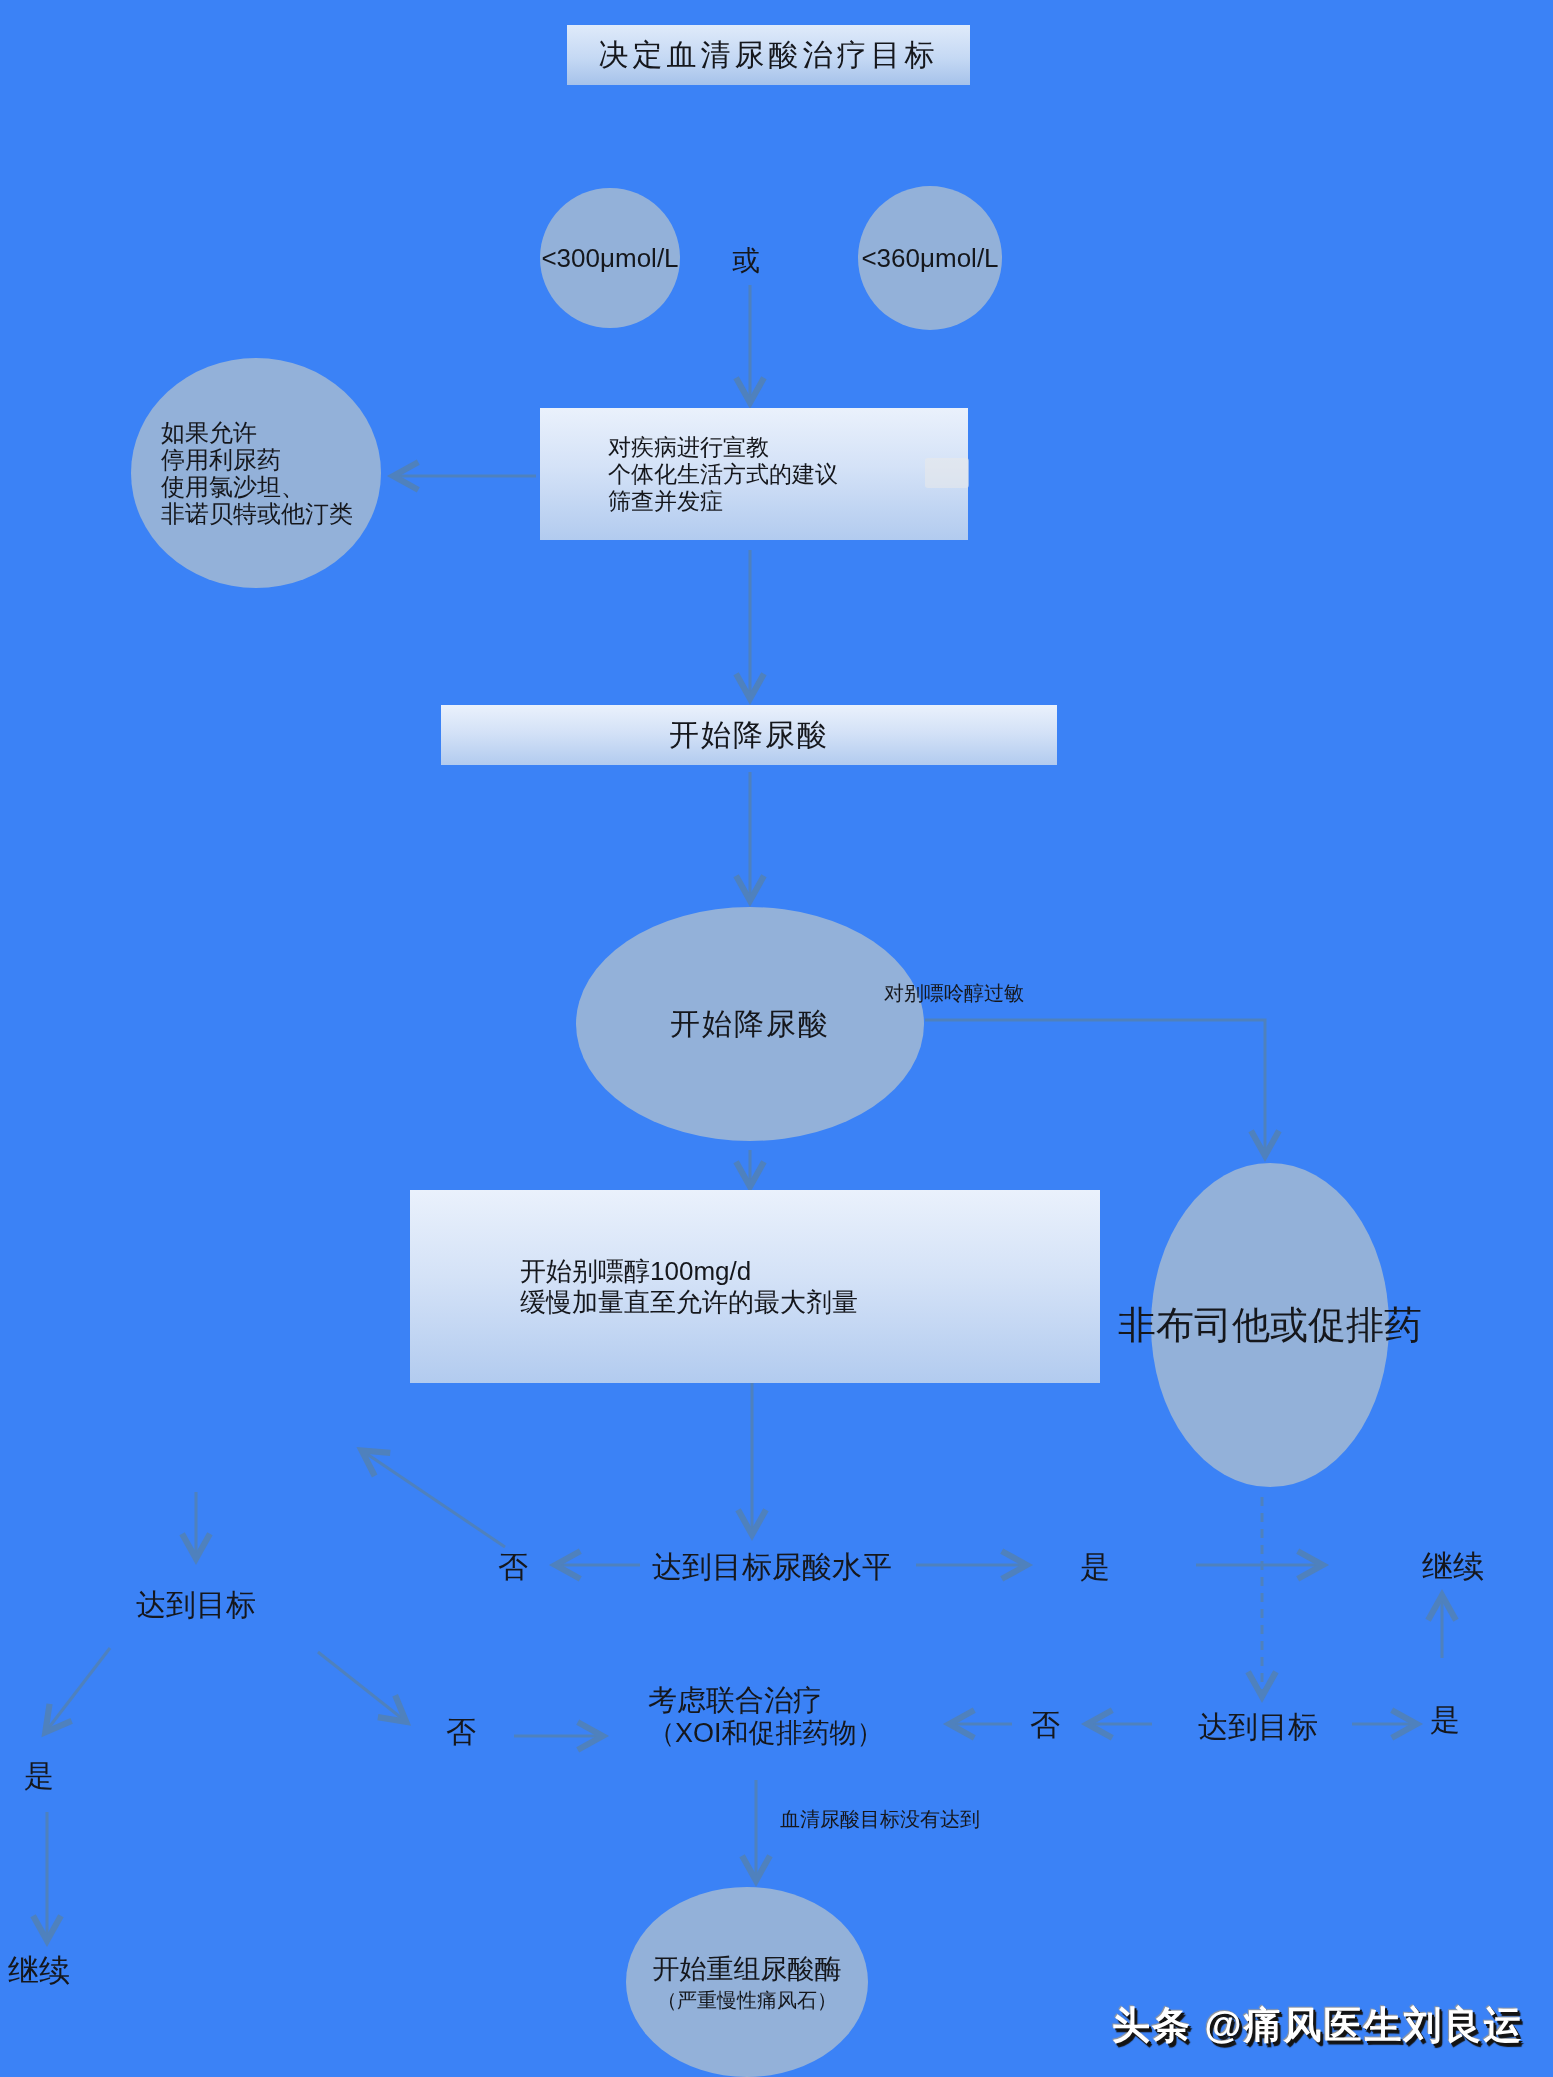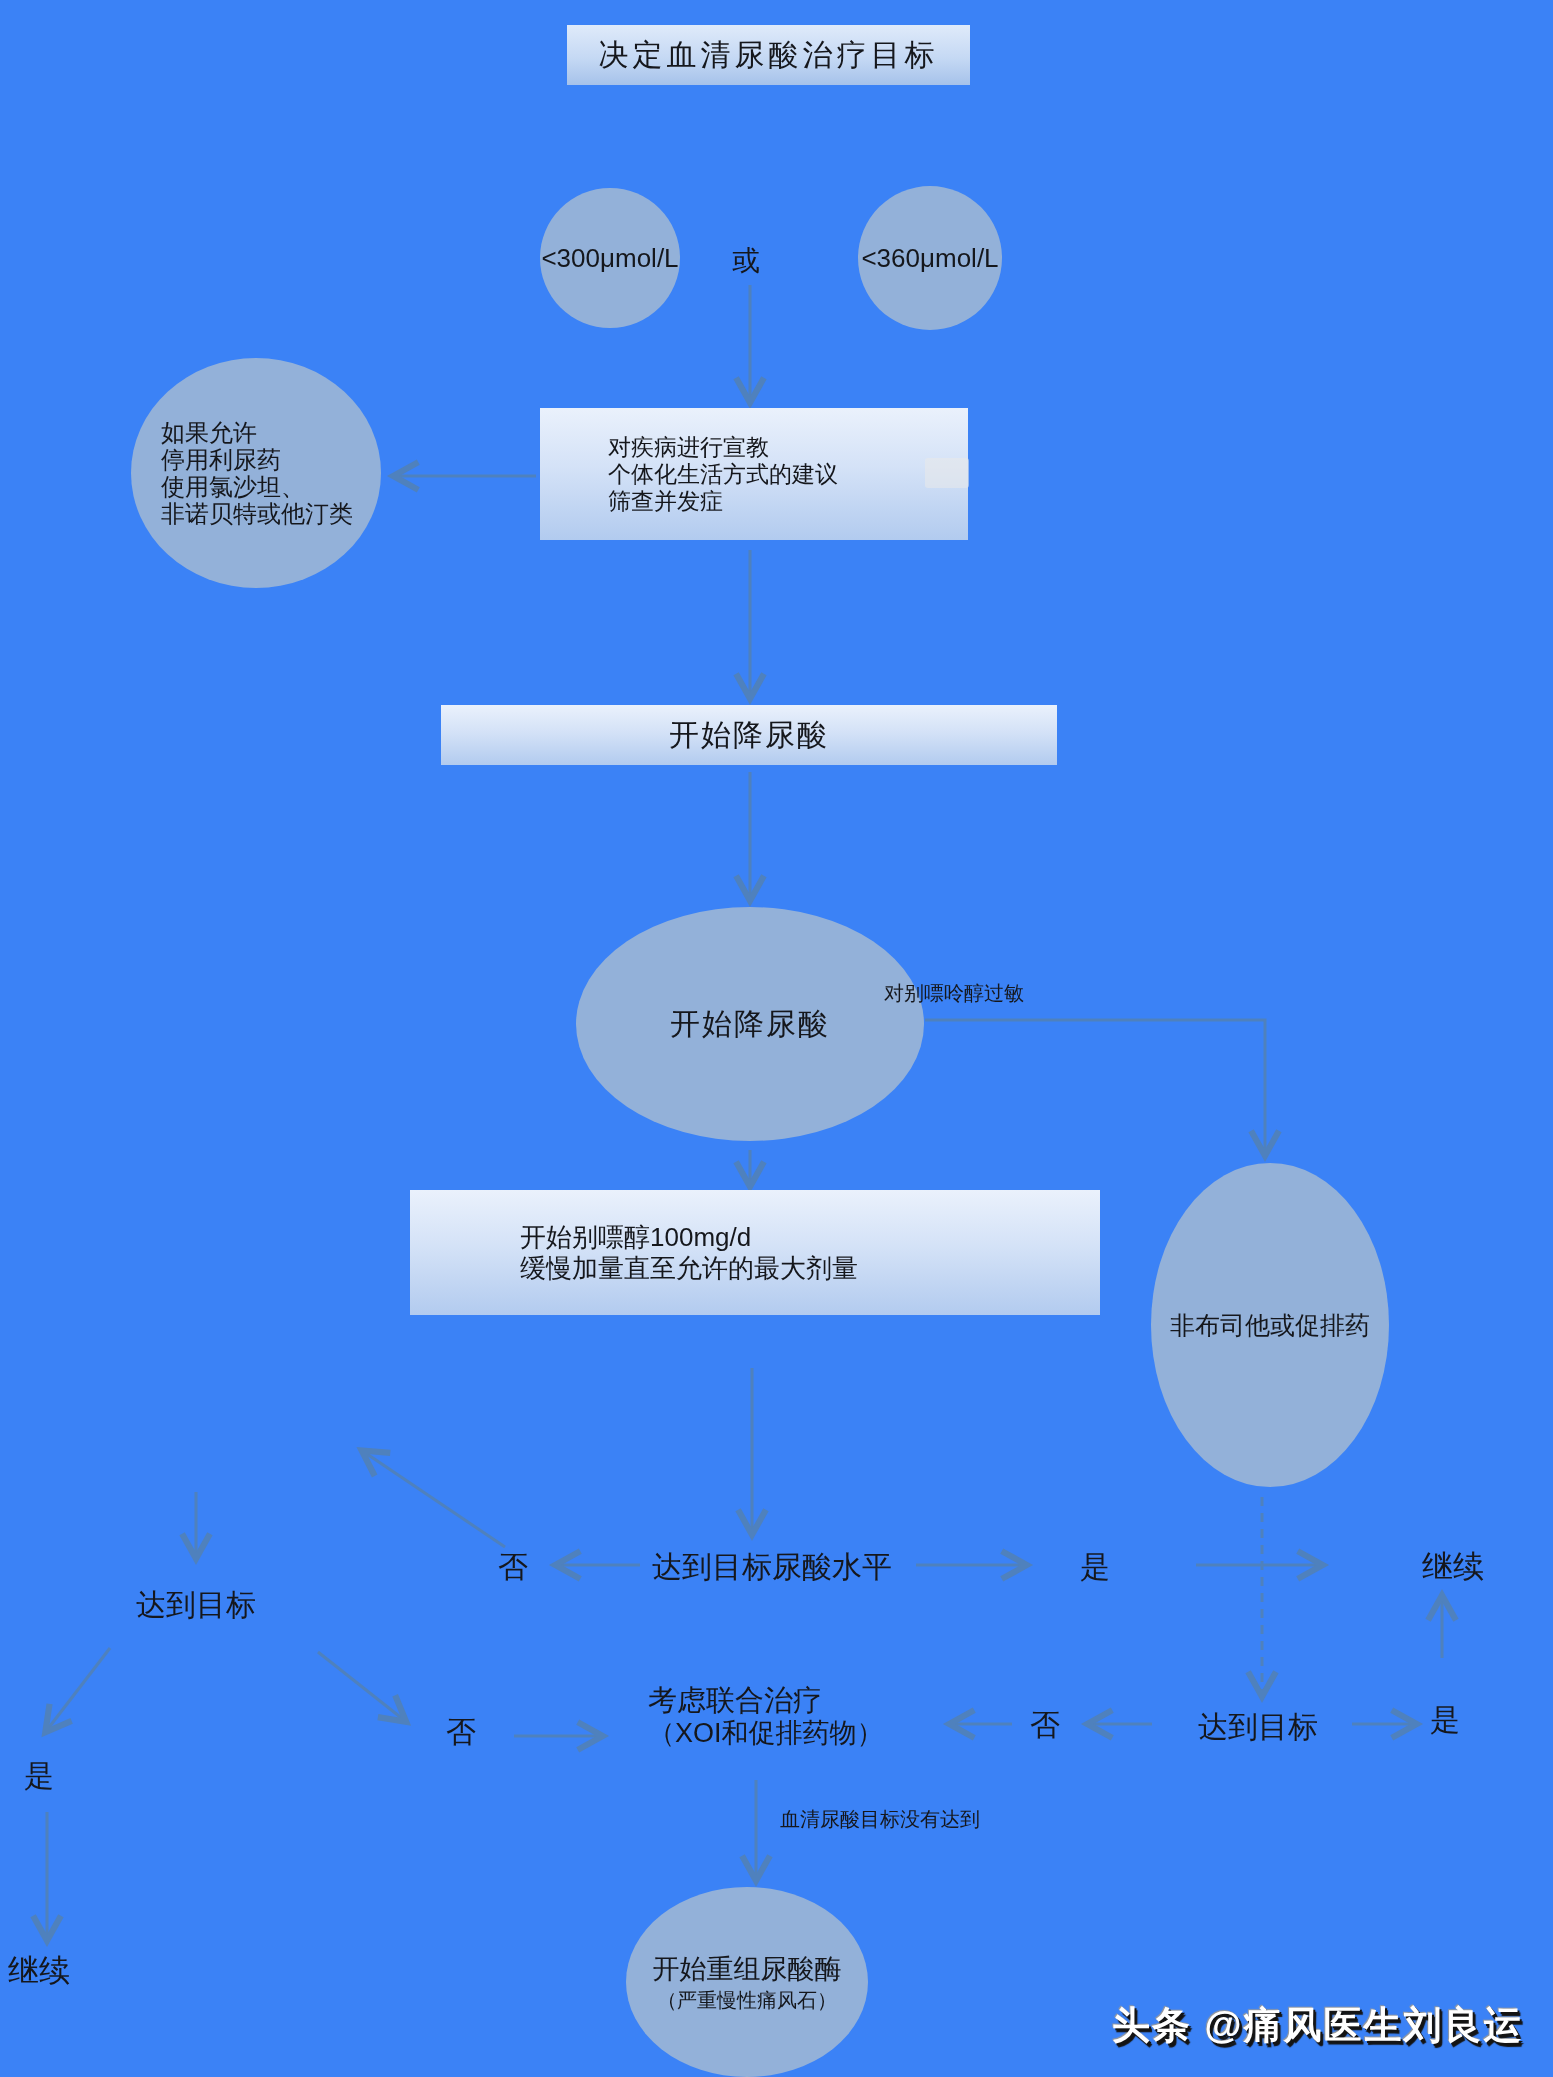--- a/index.html
+++ b/index.html
@@ -103,25 +103,25 @@
   <div class="abs grad-box center-flex" style="left:441px;top:705px;width:616px;height:60px;font-size:30px;letter-spacing:2px;">
     <span>开始降尿酸</span>
   </div>
 
   <div class="abs ellipse center-flex" style="left:576px;top:907px;width:348px;height:234px;font-size:30px;letter-spacing:2px;">
     <span>开始降尿酸</span>
   </div>
 
   <div class="abs lbl" style="left:884px;top:980px;font-size:20px;">对别嘌呤醇过敏</div>
 
-  <div class="abs ellipse center-flex" style="left:1151px;top:1163px;width:238px;height:324px;font-size:25px;">
+  <div class="abs ellipse center-flex" style="left:1151px;top:1163px;width:238px;height:324px;font-size:38px;">
     <span class="lbl">非布司他或促排药</span>
   </div>
 
-  <div class="abs grad-box col-flex" style="left:410px;top:1190px;width:690px;height:125px;padding-left:110px;box-sizing:border-box;font-size:26px;line-height:31px;">
+  <div class="abs grad-box col-flex" style="left:410px;top:1190px;width:690px;height:193px;padding-left:110px;box-sizing:border-box;font-size:26px;line-height:31px;">
     <div class="lbl">开始别嘌醇100mg/d</div>
     <div class="lbl">缓慢加量直至允许的最大剂量</div>
   </div>
 
 
   <div class="abs lbl" style="left:498px;top:1547px;font-size:30px;">否</div>
   <div class="abs lbl" style="left:652px;top:1547px;font-size:30px;">达到目标尿酸水平</div>
   <div class="abs lbl" style="left:1080px;top:1547px;font-size:30px;">是</div>
   <div class="abs lbl" style="left:1422px;top:1546px;font-size:31px;">继续</div>
 

